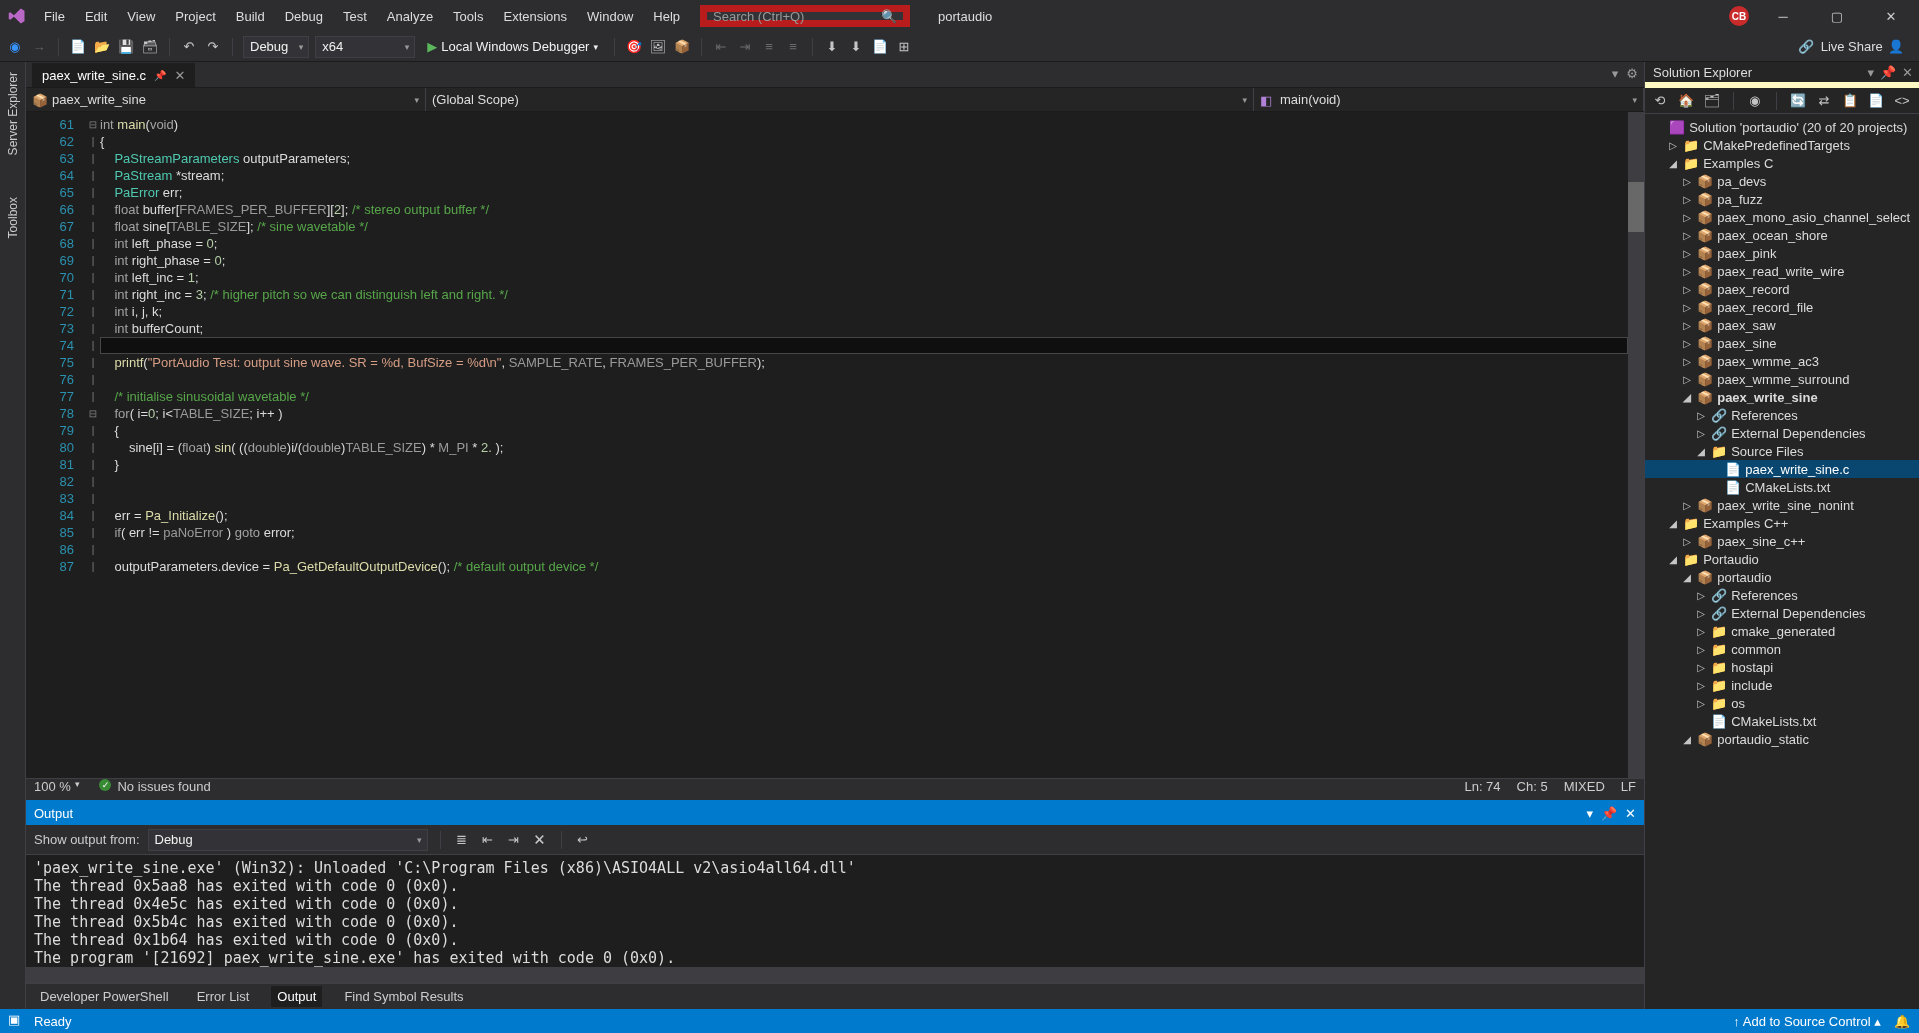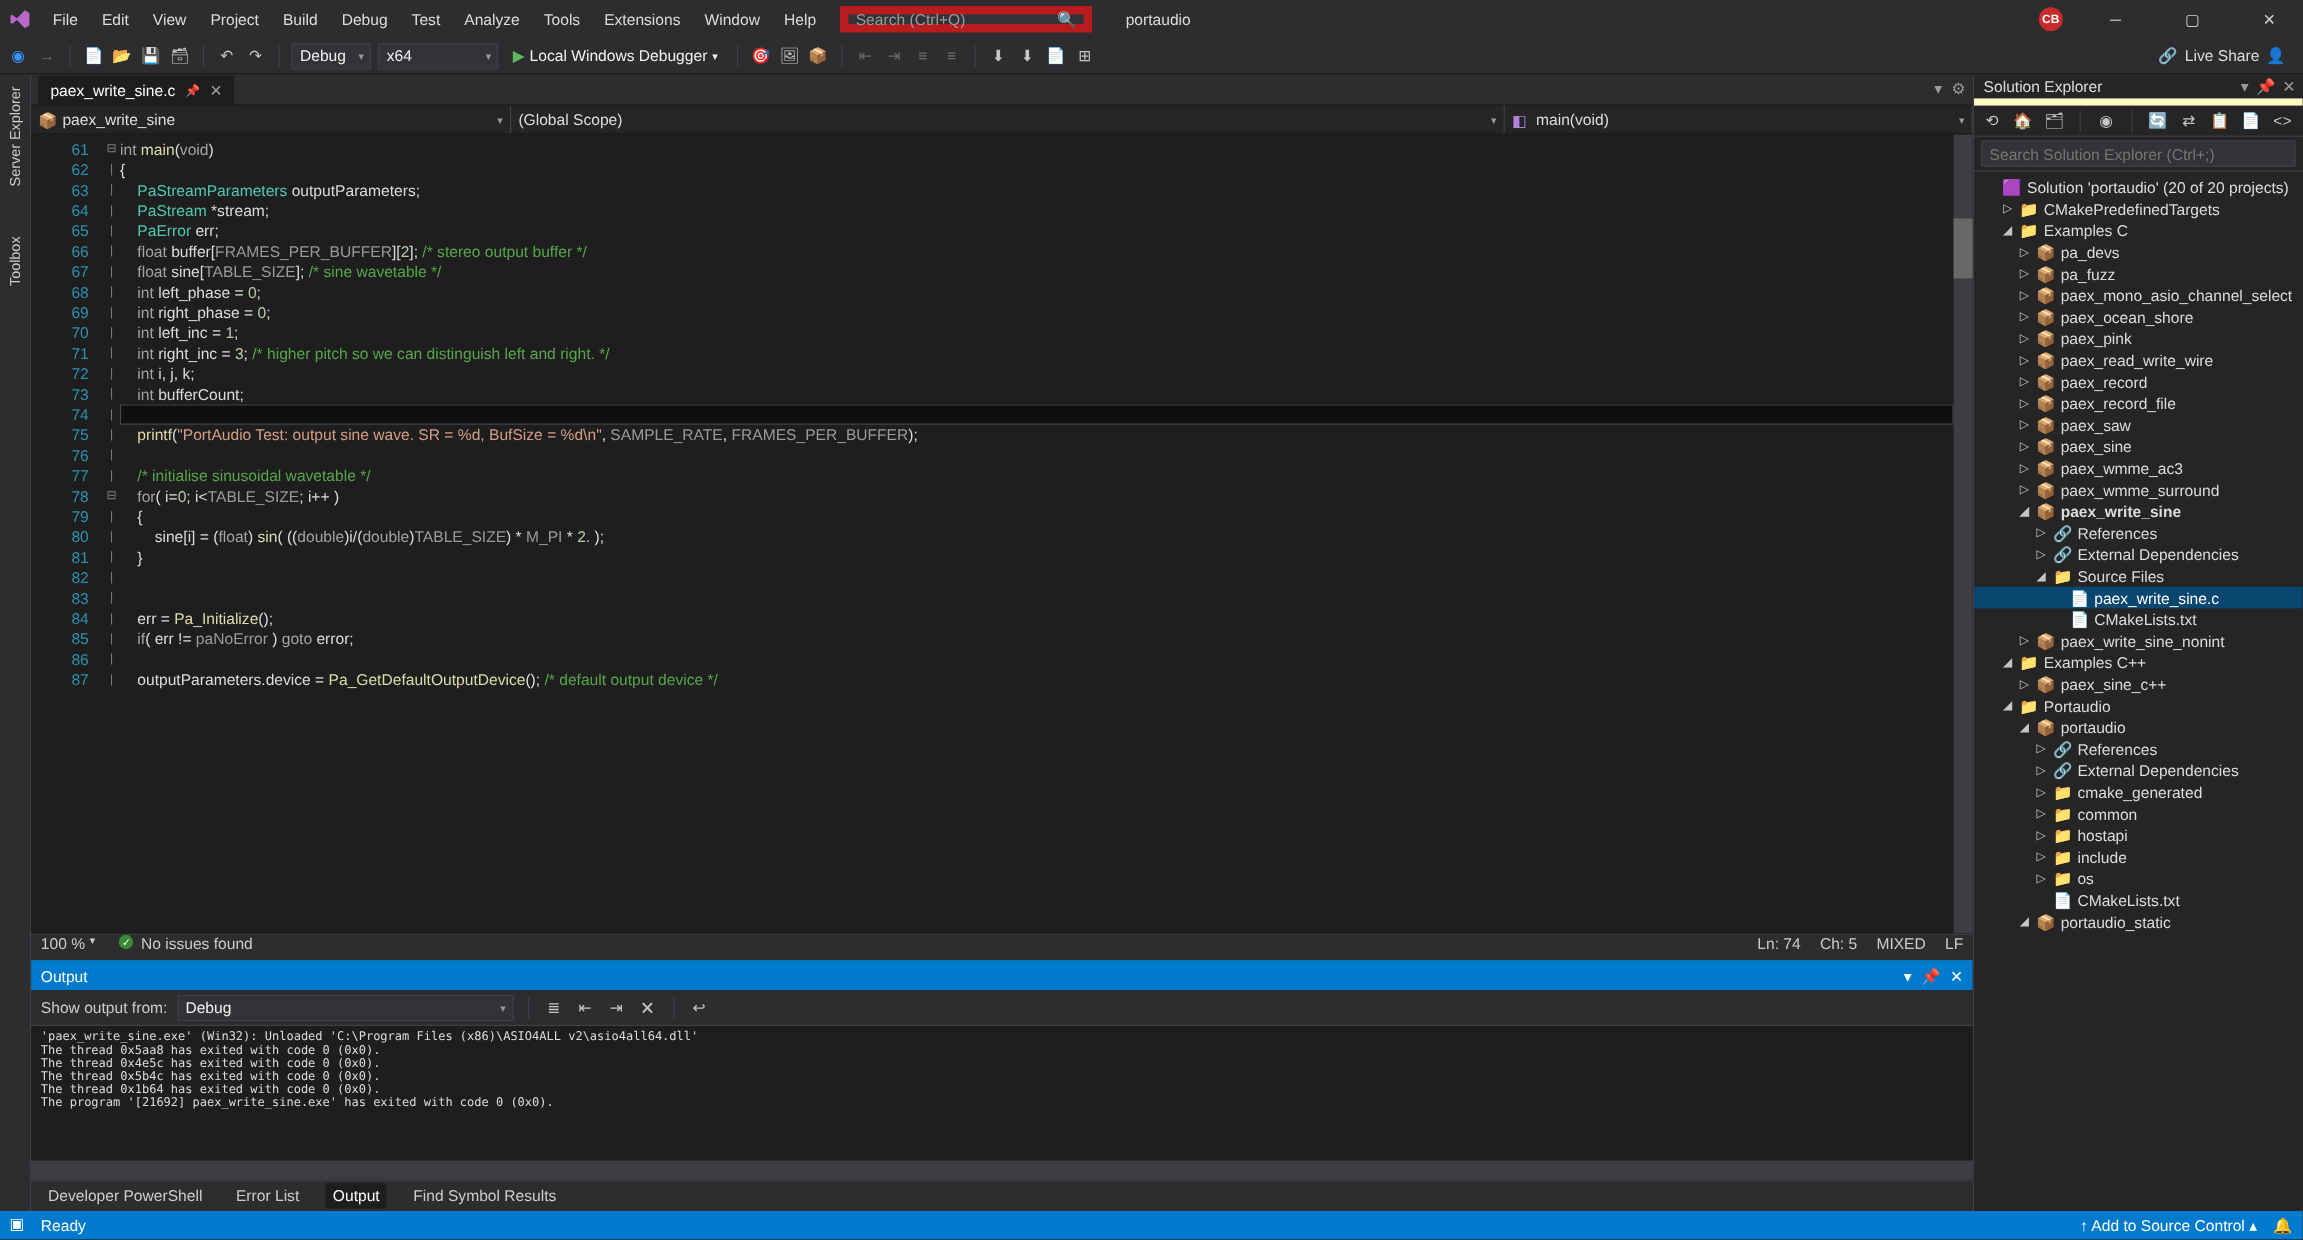--- a/index.html
+++ b/index.html
@@ -3,21 +3,21 @@
 <meta charset="utf-8">
 <style>
 * { margin: 0; padding: 0; box-sizing: border-box; font-family: "Segoe UI", sans-serif; font-size: 13px; }
 html, body { width: 1919px; height: 1033px; background: #2d2d30; color: #f1f1f1; overflow: hidden; }
 .titlebar { height: 32px; background: #2d2d30; display: flex; align-items: center; padding: 0 8px; }
 .vs-logo { width: 18px; height: 18px; margin-right: 10px; display:inline-block; }
 .menu { display: flex; gap: 4px; text-align: center; }
 .menu-item { padding: 4px 8px; color: #ddd; cursor: pointer; }
 .search-box { margin-left: 12px; width: 210px; height: 22px; background:#333337; border:7px solid #b91c1c; color:#999; padding:2px 6px; display:flex; align-items:center; justify-content:space-between;}
 .solution-label { margin-left: 28px; color:#ddd; }
-.title-right { margin-left:auto; display:flex; align-items:center; gap:24px; }
+.title-right { margin-left:auto; display:flex; align-items:center; gap:14px; }
 .user-badge { width:20px; height:20px; border-radius:50%; background:#c92a2a; color:#fff; font-size:10px; display:flex; align-items:center; justify-content:center; font-weight:600;}
 .win-btn { width:40px; height:28px; display:flex; align-items:center; justify-content:center; color:#ccc; }
 .toolbar { height: 30px; background:#2d2d30; border-bottom:1px solid #1b1b1c; display:flex; align-items:center; padding:0 6px; gap:6px; }
 .tb-ico { width:18px; height:18px; display:inline-flex; align-items:center; justify-content:center; color:#c5c5c5;}
 .tb-sep { width:1px; height:18px; background:#3f3f46; margin:0 4px;}
 .combo { background:#333337; border:1px solid #3f3f46; color:#f1f1f1; height:22px; padding:0 20px 0 6px; display:flex; align-items:center; position:relative; min-width:54px;}
 .combo::after { content:'▾'; position:absolute; right:5px; font-size:9px; color:#999;}
 .debug-btn { display:flex; align-items:center; color:#f1f1f1; height:22px; padding:0 6px;}
 .play { color:#5cb85c; margin-right:4px;}
 .live-share{ margin-left:auto; display:flex; align-items:center; gap:6px; color:#ddd; padding-right:8px;}
@@ -46,21 +46,21 @@
 .code-line.hl{background:#0f0f10; box-shadow:inset 0 0 0 1px #464646;}
 .vscrollbar{width:16px; background:#3e3e42; margin-left:auto;}
 .thumb{background:#686868; width:100%;}
 .editor-status{ height:22px; background:#2d2d30; border-top:1px solid #3f3f46; display:flex; align-items:flex-start; padding:0 8px; color:#ccc; font-size:12px;}
 .ok-ico{width:12px;height:12px;border-radius:50%;background:#388a34;display:inline-flex;align-items:center;justify-content:center;color:#fff;font-size:9px;margin-right:6px;}
 .editor-status .right{margin-left:auto; display:flex; gap:16px;}
 .output-panel{ display:flex; flex-direction:column; border-top:1px solid #007acc;}
 .output-header{ height:24px; background:#007acc; color:#fff; display:flex; align-items:center; padding:0 8px;}
 .output-header .icons{margin-left:auto; display:flex; gap:8px;}
 .output-tb{ height:30px; background:#2d2d30; display:flex; align-items:center; padding:0 8px; gap:8px; color:#ccc; border-bottom:1px solid #3f3f46;}
-.output-text{ background:#1e1e1e; color:#dcdcdc; font-family:Consolas,monospace; font-size:10px; padding:4px 8px; height:112px; white-space:pre; overflow:hidden; position:relative;}
+.output-text{ background:#1e1e1e; color:#dcdcdc; font-family:Consolas,monospace; font-size:15px; padding:4px 8px; height:112px; white-space:pre; overflow:hidden; position:relative;}
 .output-scrollh{height:16px;background:#3e3e42;}
 .bottom-tabs{ height:26px; background:#2d2d30; display:flex; align-items:center; padding:0 8px; gap:16px; color:#ccc; border-top:1px solid #3f3f46;}
 .bottom-tabs .sel{ color:#fff; background:#1e1e1e; padding:3px 6px;}
 .bottom-tabs span{padding:3px 6px;}
 .solution-panel { width:275px; background:#252526; border-left:1px solid #3f3f46; display:flex; flex-direction:column;}
 .sol-header{ height:26px; display:flex; align-items:center; padding:0 8px; color:#ddd; border-bottom:6px solid #fef9c3; position:relative;}
 .sol-header .icons{position:absolute; right:6px; display:flex; gap:6px; color:#999; font-size:11px;}
 .sol-tb{ height:26px; display:flex; align-items:center; padding:0 6px; gap:8px; color:#c5c5c5; border-bottom:1px solid #3f3f46;}
 .sol-search{ border-bottom:1px solid #3f3f46; padding:3px 6px;}
 .sol-search input{width:100%; background:#333337; border:1px solid #3f3f46; color:#999; padding:3px 6px; height:22px;}
@@ -319,23 +319,20 @@
       <span class="tb-ico">🗂</span>
       <span class="tb-sep"></span>
       <span class="tb-ico">◉</span>
       <span class="tb-sep"></span>
       <span class="tb-ico">🔄</span>
       <span class="tb-ico">⇄</span>
       <span class="tb-ico">📋</span>
       <span class="tb-ico">📄</span>
       <span class="tb-ico">&lt;&gt;</span>
     </div>
-    <div class="sol-search">
-      <input placeholder="Search Solution Explorer (Ctrl+;)" style="">
-    </div>
     <div class="tree" id="tree">
         <div class="tree-row">
           <span class="indent" style="width: 0px;"></span>
           <span class="arrow"></span>
           <span>🟪</span>
           <span>Solution 'portaudio' (20 of 20 projects)</span>
         </div>
         <div class="tree-row">
           <span class="indent" style="width: 14px;"></span>
           <span class="arrow">▷</span>

